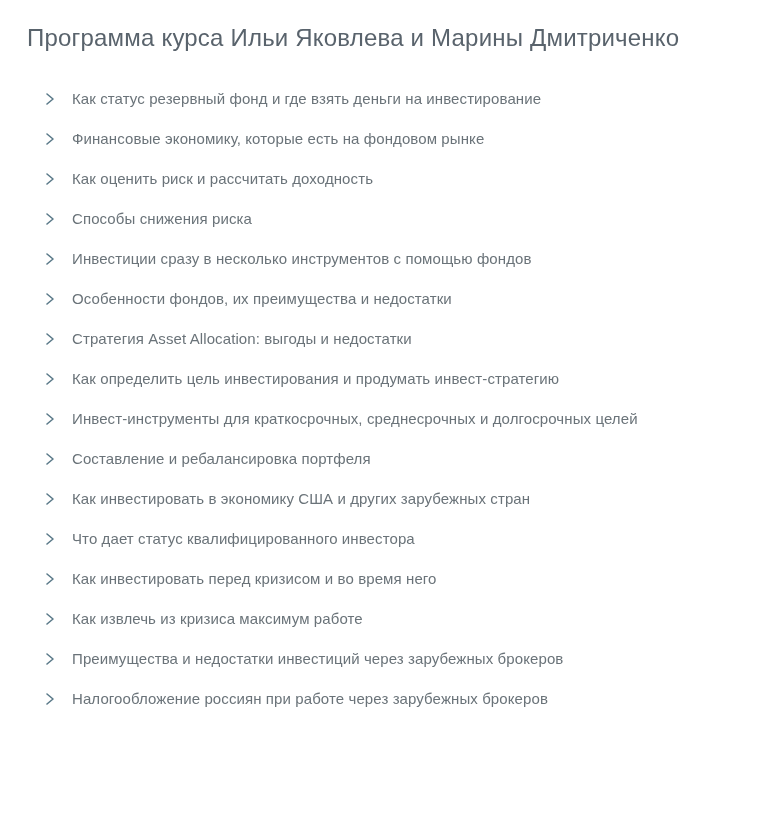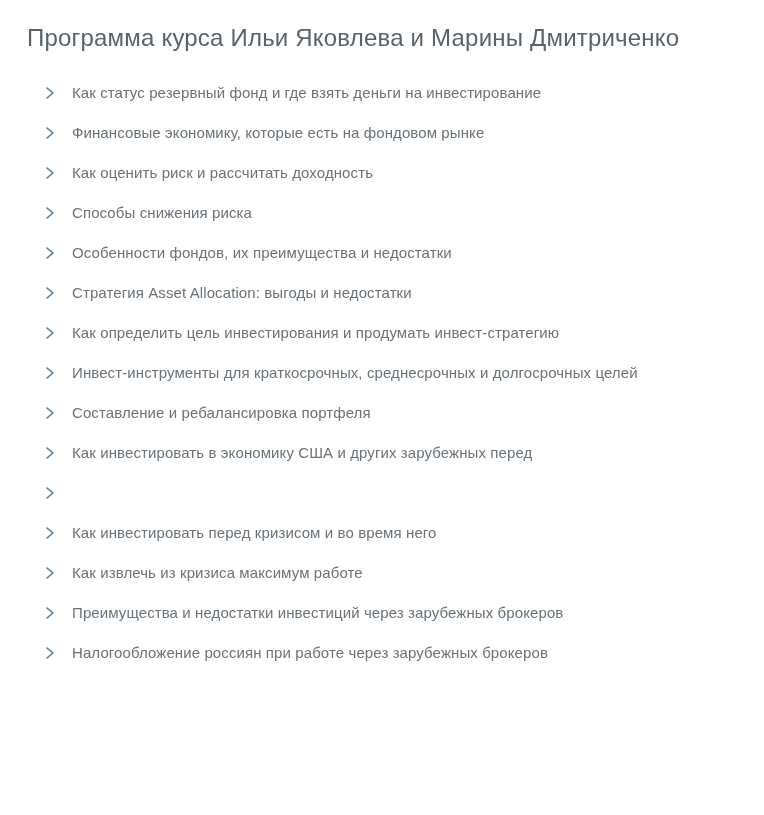--- a/index.html
+++ b/index.html
@@ -15,21 +15,21 @@
     height: 815px;
     background: #ffffff;
     padding: 24px 28px 0 27px;
   }
   .page-title {
     font-size: 24px;
     font-weight: 300;
     letter-spacing: 0.2px;
     color: #59636c;
     line-height: 1.2;
-    margin-bottom: 20px;
+    margin-bottom: 26px;
   }
   ul.program-list {
     list-style: none;
     padding-left: 17px;
   }
   li.program-row {
     display: flex;
     align-items: center;
     height: 40px;
     cursor: pointer;
@@ -89,20 +89,28 @@
 
       <li class="program-row">
         <span class="chev">
           <svg width="12" height="14" viewBox="0 0 12 14" xmlns="http://www.w3.org/2000/svg">
             <polyline points="3,2 9,7 3,12" fill="none" stroke="#5b7a89" stroke-width="1.6" stroke-linecap="round" stroke-linejoin="round"></polyline>
           </svg>
         </span>
         <span class="row-label">Способы снижения риска</span>
       </li>
 
+      <li class="program-row">
+        <span class="chev">
+          <svg width="12" height="14" viewBox="0 0 12 14" xmlns="http://www.w3.org/2000/svg">
+            <polyline points="3,2 9,7 3,12" fill="none" stroke="#5b7a89" stroke-width="1.6" stroke-linecap="round" stroke-linejoin="round"></polyline>
+          </svg>
+        </span>
+        <span class="row-label">Инвестиции сразу в несколько инструментов с помощью фондов</span>
+      </li>
 
       <li class="program-row">
         <span class="chev">
           <svg width="12" height="14" viewBox="0 0 12 14" xmlns="http://www.w3.org/2000/svg">
             <polyline points="3,2 9,7 3,12" fill="none" stroke="#5b7a89" stroke-width="1.6" stroke-linecap="round" stroke-linejoin="round"></polyline>
           </svg>
         </span>
         <span class="row-label">Особенности фондов, их преимущества и недостатки</span>
       </li>
 
@@ -141,30 +149,31 @@
         </span>
         <span class="row-label">Составление и ребалансировка портфеля</span>
       </li>
 
       <li class="program-row">
         <span class="chev">
           <svg width="12" height="14" viewBox="0 0 12 14" xmlns="http://www.w3.org/2000/svg">
             <polyline points="3,2 9,7 3,12" fill="none" stroke="#5b7a89" stroke-width="1.6" stroke-linecap="round" stroke-linejoin="round"></polyline>
           </svg>
         </span>
-        <span class="row-label">Как инвестировать в экономику США и других зарубежных перед</span>
-      </li>
-
-
-      <li class="program-row">
-        <span class="chev">
-          <svg width="12" height="14" viewBox="0 0 12 14" xmlns="http://www.w3.org/2000/svg">
-            <polyline points="3,2 9,7 3,12" fill="none" stroke="#5b7a89" stroke-width="1.6" stroke-linecap="round" stroke-linejoin="round"></polyline>
-          </svg>
-        </span>
+        <span class="row-label">Как инвестировать в экономику США и других зарубежных стран</span>
+      </li>
+
+
+      <li class="program-row">
+        <span class="chev">
+          <svg width="12" height="14" viewBox="0 0 12 14" xmlns="http://www.w3.org/2000/svg">
+            <polyline points="3,2 9,7 3,12" fill="none" stroke="#5b7a89" stroke-width="1.6" stroke-linecap="round" stroke-linejoin="round"></polyline>
+          </svg>
+        </span>
+        <span class="row-label">Что дает статус квалифицированного инвестора</span>
       </li>
 
       <li class="program-row">
         <span class="chev">
           <svg width="12" height="14" viewBox="0 0 12 14" xmlns="http://www.w3.org/2000/svg">
             <polyline points="3,2 9,7 3,12" fill="none" stroke="#5b7a89" stroke-width="1.6" stroke-linecap="round" stroke-linejoin="round"></polyline>
           </svg>
         </span>
         <span class="row-label">Как инвестировать перед кризисом и во время него</span>
       </li>

